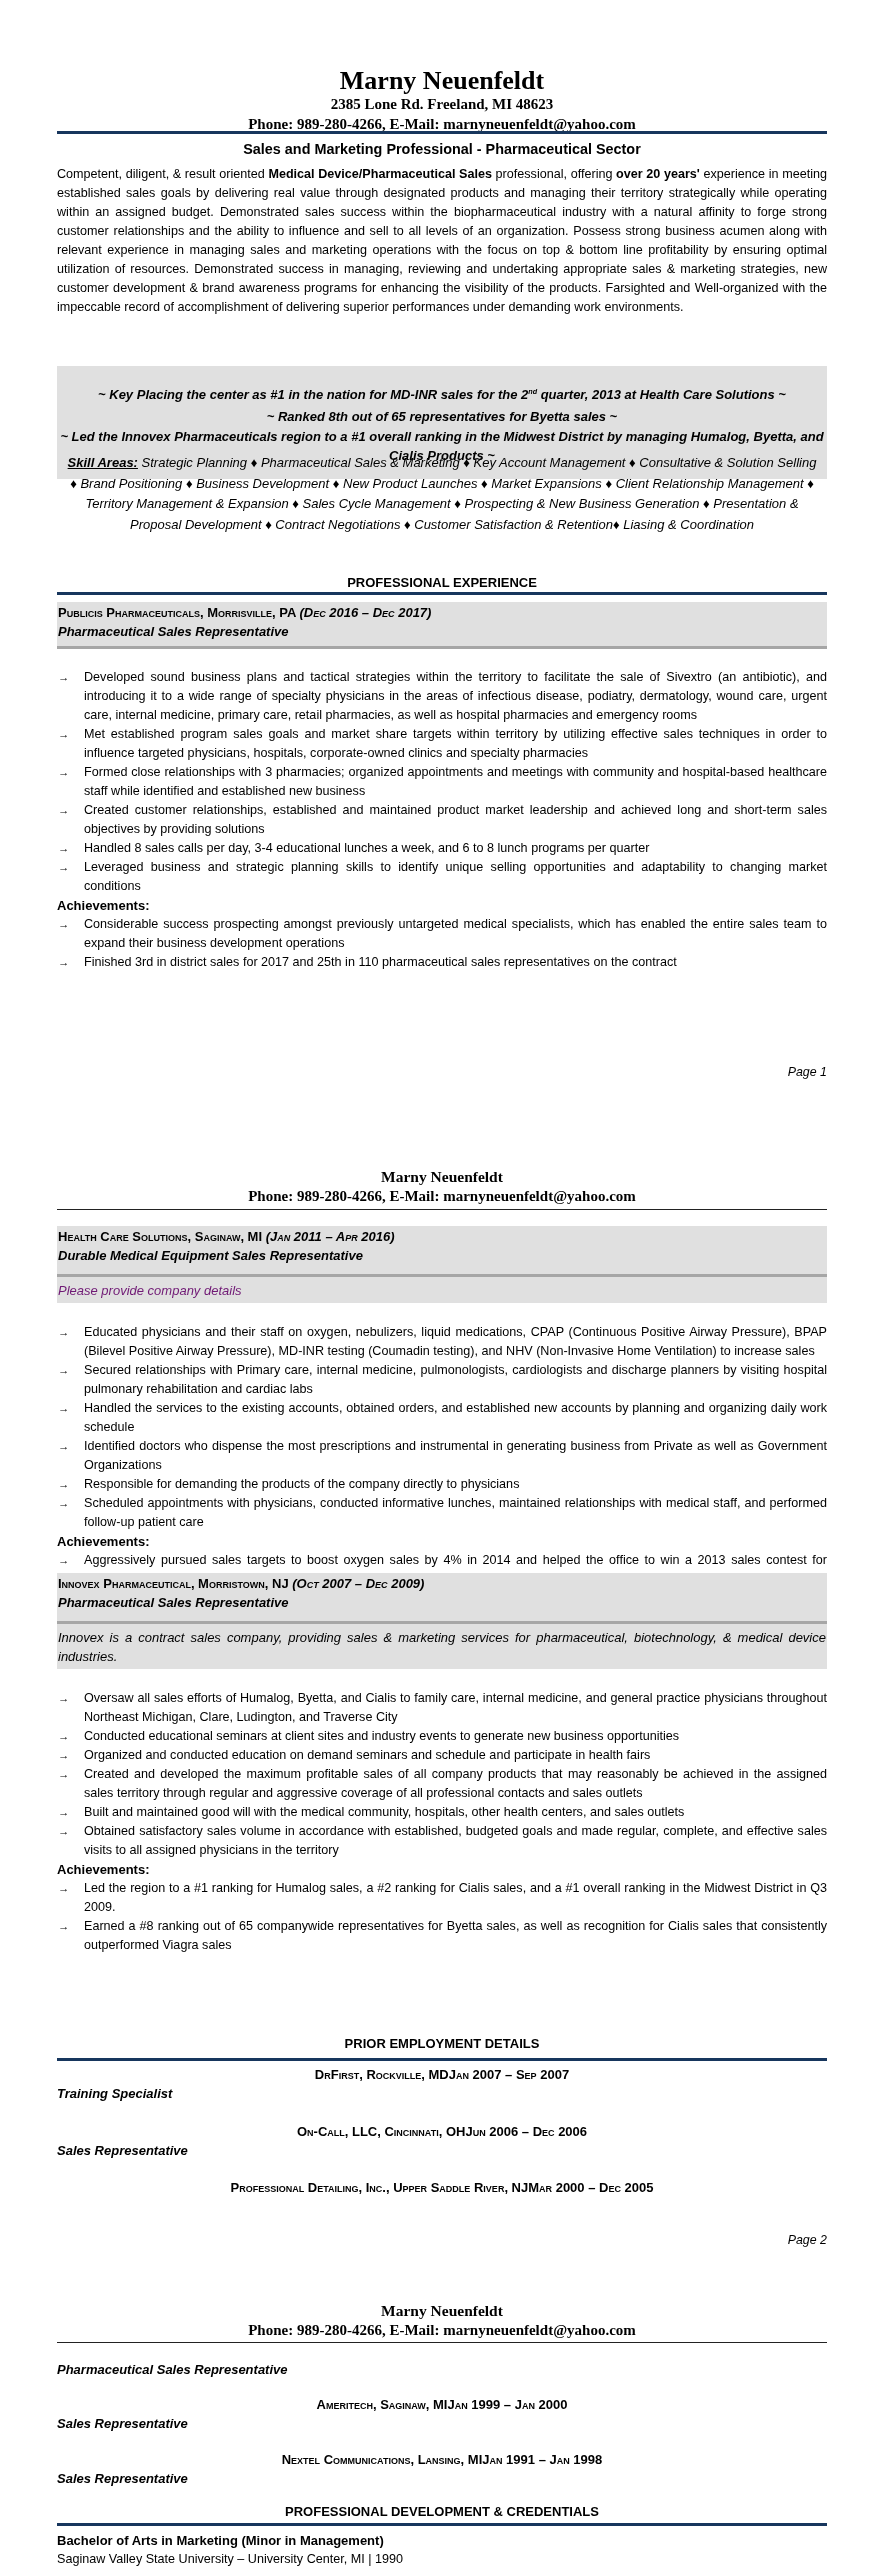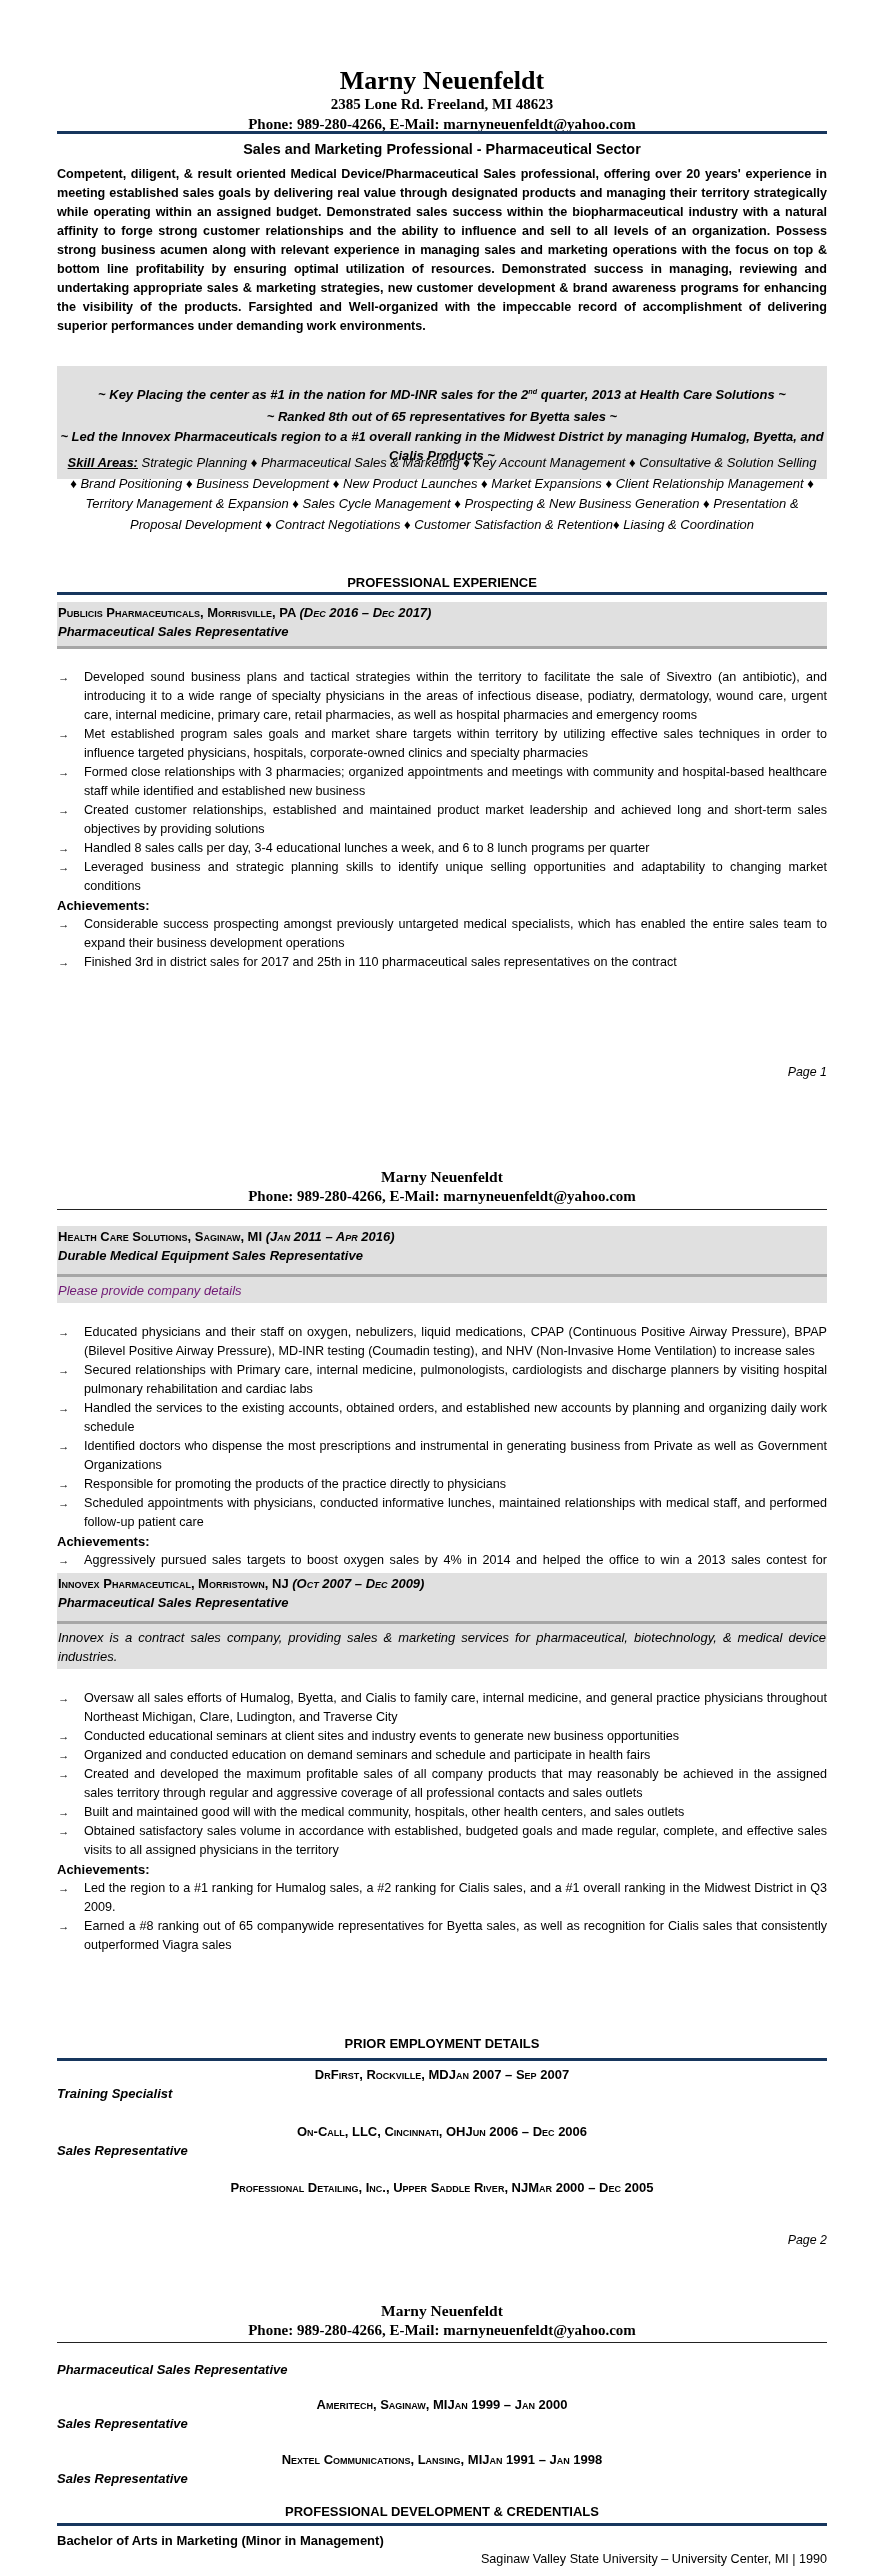--- a/index.html
+++ b/index.html
@@ -8,42 +8,42 @@
   .page { position: absolute; left: 0; width: 876px; }
   .content { position: absolute; left: 57px; width: 770px; }
   .serif { font-family: "Liberation Serif", serif; font-weight: bold; text-align: center; }
   .name1 { font-size: 26px; line-height: 29px; }
   .addr1 { font-size: 15px; line-height: 19.6px; }
   .name2 { font-size: 15.5px; line-height: 18.5px; }
   .phone2 { font-size: 15px; line-height: 18.5px; }
   .rule-blue { height: 2.6px; background: #17365d; }
   .rule-black { height: 1px; background: #222; }
   .subtitle { font-weight: bold; font-size: 14.4px; text-align: center; line-height: 18.5px; }
-  .body { font-size: 12.6px; line-height: 19px; text-align: justify; font-weight: bold; }
+  .body { font-size: 12.6px; line-height: 19px; text-align: justify; }
   .gray-box { background: #e0e0e0; }
   .highlight { font-style: italic; font-weight: bold; font-size: 13px; line-height: 19px; text-align: center; padding: 1.5px 0; }
   .skills { font-style: italic; font-size: 13px; line-height: 20.6px; text-align: center; padding: 0 10.3px; }
   .skills .lbl { font-weight: bold; text-decoration: underline; }
   .section-title { font-weight: bold; font-size: 13px; text-align: center; line-height: 18.5px; }
   .job-head { padding: 2.1px 1px 3.1px 1px; }
   .company { font-weight: bold; font-variant: small-caps; font-size: 13px; line-height: 18.5px; }
   .dates { font-weight: bold; font-style: italic; }
   .role { font-weight: bold; font-style: italic; font-size: 13px; line-height: 18.5px; }
   .divider-gray { height: 2.6px; background: #a6a6a6; margin: 6.2px 0 4.1px 0; }
   .company-desc { font-style: italic; font-size: 13px; line-height: 19px; text-align: justify; padding: 0 1px 3.1px 1px; }
   .company-desc.link { color: #701a75; }
   ul.bullets { list-style: none; margin: 0; padding: 0; }
   ul.bullets li { position: relative; padding-left: 27px; font-size: 12.6px; line-height: 19px; text-align: justify; }
   ul.bullets li .arrow { position: absolute; left: 1px; top: 0; font-size: 11.3px; }
   .ach-label { font-weight: bold; font-size: 13px; line-height: 19px; }
   .page-no { position: absolute; right: 49px; font-style: italic; font-size: 12.4px; }
   .prior-row { display: flex; justify-content: center; font-weight: bold; font-variant: small-caps; font-size: 13px; line-height: 18.5px; }
   .prior-role { font-weight: bold; font-style: italic; font-size: 13px; line-height: 18.5px; }
   .degree { font-weight: bold; font-size: 13px; line-height: 19px; }
-  .plain { font-size: 12.6px; line-height: 19px; text-align: right; }
+  .plain { font-size: 12.6px; line-height: 19px; }
 </style>
 </head>
 <body>
 
 <div class="page" style="top:0;">
   <div class="content" style="top:66px;">
     <div class="serif name1">Marny Neuenfeldt</div>
     <div class="serif addr1">2385 Lone Rd. Freeland, MI 48623</div>
     <div class="serif addr1">Phone: 989-280-4266, E-Mail: marnyneuenfeldt@yahoo.com</div>
   </div>
@@ -109,21 +109,21 @@
         <div class="role">Durable Medical Equipment Sales Representative</div>
       </div>
       <div class="divider-gray"></div>
       <div class="company-desc link">Please provide company details</div>
     </div>
     <ul class="bullets" style="margin-top:19.6px;">
       <li><span class="arrow">→</span><span>Educated physicians and their staff on oxygen, nebulizers, liquid medications, CPAP (Continuous Positive Airway Pressure), BPAP (Bilevel Positive Airway Pressure), MD-INR testing (Coumadin testing), and NHV (Non-Invasive Home Ventilation) to increase sales</span></li>
       <li><span class="arrow">→</span><span>Secured relationships with Primary care, internal medicine, pulmonologists, cardiologists and discharge planners by visiting hospital pulmonary rehabilitation and cardiac labs</span></li>
       <li><span class="arrow">→</span><span>Handled the services to the existing accounts, obtained orders, and established new accounts by planning and organizing daily work schedule</span></li>
       <li><span class="arrow">→</span><span>Identified doctors who dispense the most prescriptions and instrumental in generating business from Private as well as Government Organizations</span></li>
-      <li><span class="arrow">→</span><span>Responsible for promoting the products of the practice directly to physicians</span></li>
+      <li><span class="arrow">→</span><span>Responsible for demanding the products of the company directly to physicians</span></li>
       <li><span class="arrow">→</span><span>Scheduled appointments with physicians, conducted informative lunches, maintained relationships with medical staff, and performed follow-up patient care</span></li>
     </ul>
     <div class="ach-label">Achievements:</div>
     <ul class="bullets">
       <li><span class="arrow">→</span><span>Aggressively pursued sales targets to boost oxygen sales by 4% in 2014 and helped the office to win a 2013 sales contest for acquiring 60 MDR-INR patients in three months</span></li>
       <li><span class="arrow">→</span><span>Recognized by the regional manager for creative ideas to promote Health Care Solutions products and services</span></li>
     </ul>
   </div>
 
   <div class="content" style="top:1573px;">

